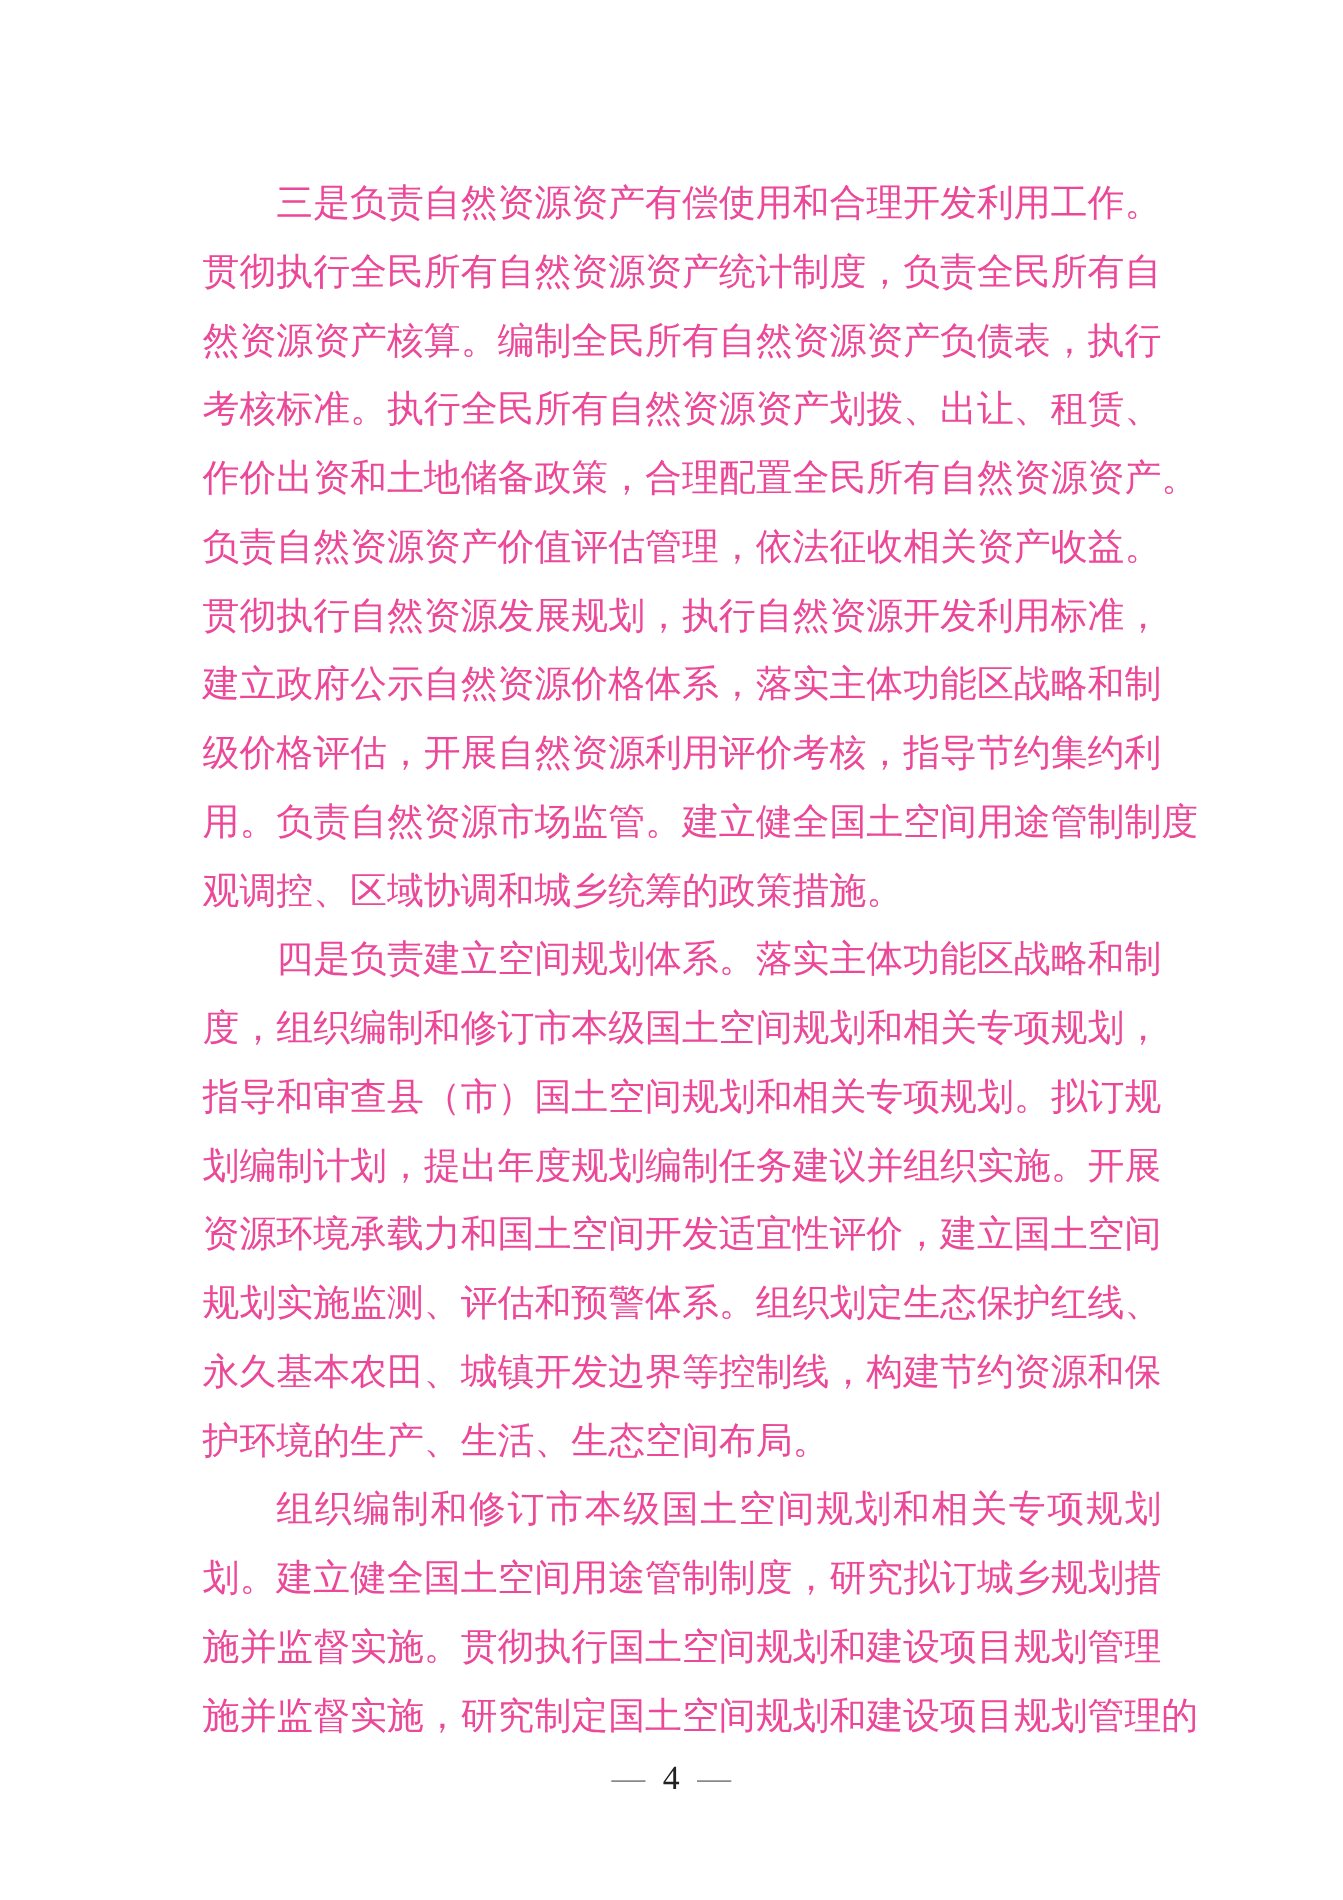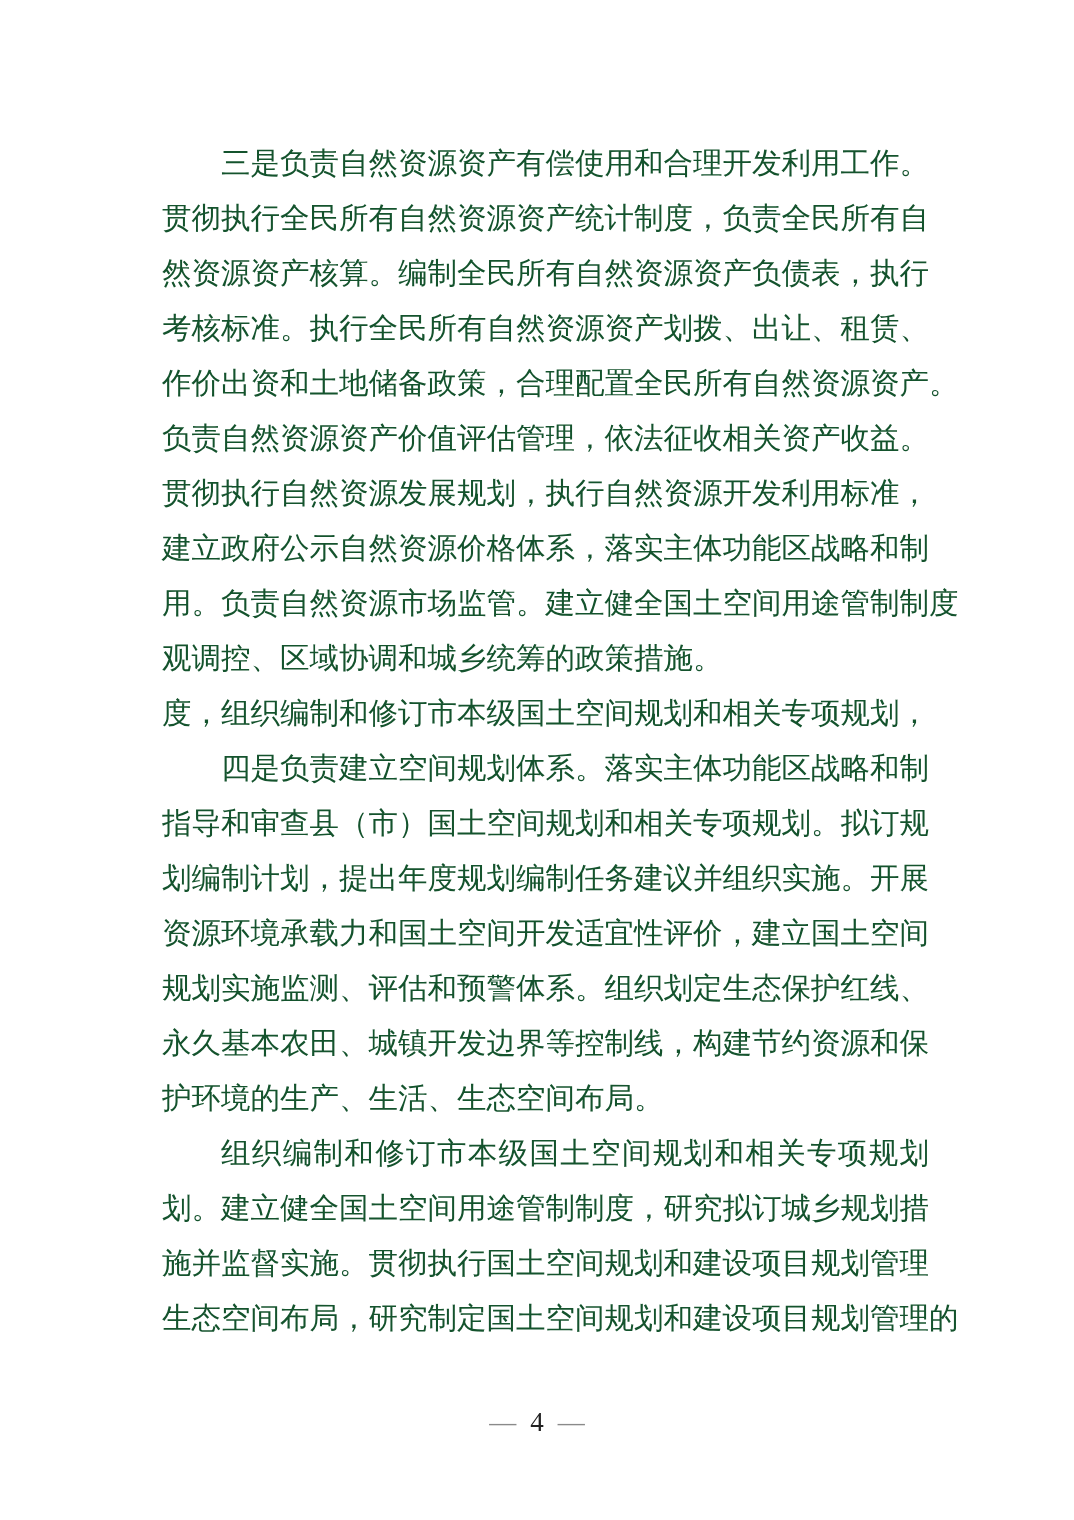--- a/index.html
+++ b/index.html
@@ -19,21 +19,21 @@
     position: absolute;
     left: 162px;
     top: 136px;
     width: 767px;
   }
   .line {
     height: 55px;
     line-height: 55px;
     font-size: 29.5px;
     font-weight: normal;
-    color: #14532d;
+    color: #ec4899;
     white-space: nowrap;
     text-align: justify;
     text-justify: inter-character;
     letter-spacing: 0;
   }
   .line.fill {
     text-align-last: justify;
   }
   .line.indent {
     text-indent: 59px;
@@ -63,31 +63,32 @@
   <div class="doc-body">
 
   <div class="line indent fill">三是负责自然资源资产有偿使用和合理开发利用工作。</div>
       <div class="line fill">贯彻执行全民所有自然资源资产统计制度，负责全民所有自</div>
       <div class="line fill">然资源资产核算。编制全民所有自然资源资产负债表，执行</div>
       <div class="line fill">考核标准。执行全民所有自然资源资产划拨、出让、租赁、</div>
       <div class="line fill">作价出资和土地储备政策，合理配置全民所有自然资源资产。</div>
       <div class="line fill">负责自然资源资产价值评估管理，依法征收相关资产收益。</div>
       <div class="line fill">贯彻执行自然资源发展规划，执行自然资源开发利用标准，</div>
       <div class="line fill">建立政府公示自然资源价格体系，落实主体功能区战略和制</div>
+      <div class="line fill">级价格评估，开展自然资源利用评价考核，指导节约集约利</div>
       <div class="line fill">用。负责自然资源市场监管。建立健全国土空间用途管制制度</div>
       <div class="line">观调控、区域协调和城乡统筹的政策措施。</div>
+      <div class="line indent fill">四是负责建立空间规划体系。落实主体功能区战略和制</div>
       <div class="line fill">度，组织编制和修订市本级国土空间规划和相关专项规划，</div>
-      <div class="line indent fill">四是负责建立空间规划体系。落实主体功能区战略和制</div>
       <div class="line fill">指导和审查县（市）国土空间规划和相关专项规划。拟订规</div>
       <div class="line fill">划编制计划，提出年度规划编制任务建议并组织实施。开展</div>
       <div class="line fill">资源环境承载力和国土空间开发适宜性评价，建立国土空间</div>
       <div class="line fill">规划实施监测、评估和预警体系。组织划定生态保护红线、</div>
       <div class="line fill">永久基本农田、城镇开发边界等控制线，构建节约资源和保</div>
       <div class="line">护环境的生产、生活、生态空间布局。</div>
       <div class="line indent fill">组织编制和修订市本级国土空间规划和相关专项规划</div>
       <div class="line fill">划。建立健全国土空间用途管制制度，研究拟订城乡规划措</div>
       <div class="line fill">施并监督实施。贯彻执行国土空间规划和建设项目规划管理</div>
-      <div class="line fill">生态空间布局，研究制定国土空间规划和建设项目规划管理的</div>
+      <div class="line fill">施并监督实施，研究制定国土空间规划和建设项目规划管理的</div>
     </div>
   <div class="footer">
     <span class="dash">—</span><span class="pagenum">4</span><span class="dash">—</span>
   </div>
 </div>
 
 </body></html>

